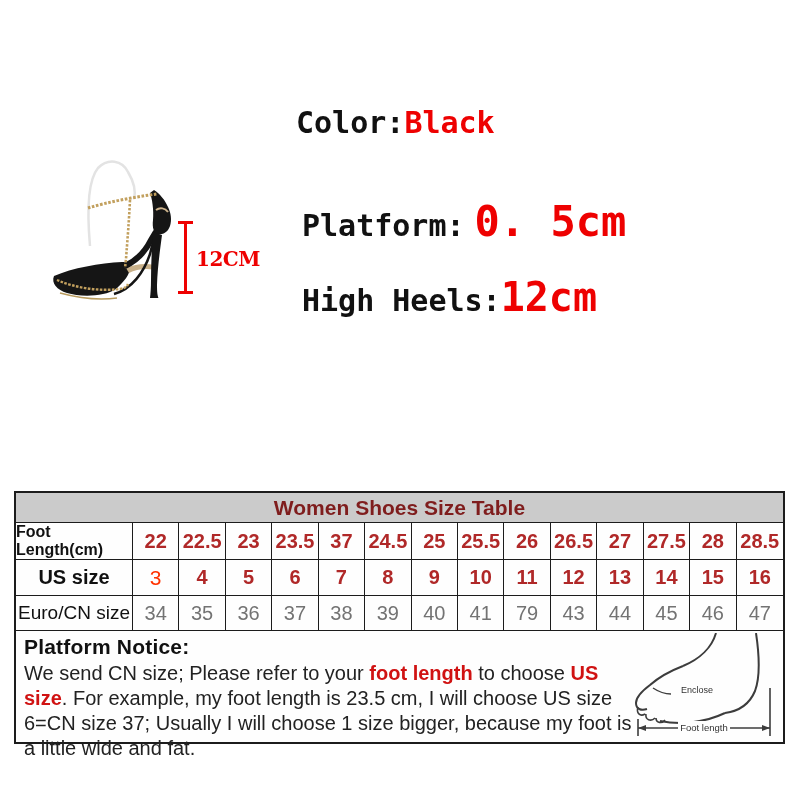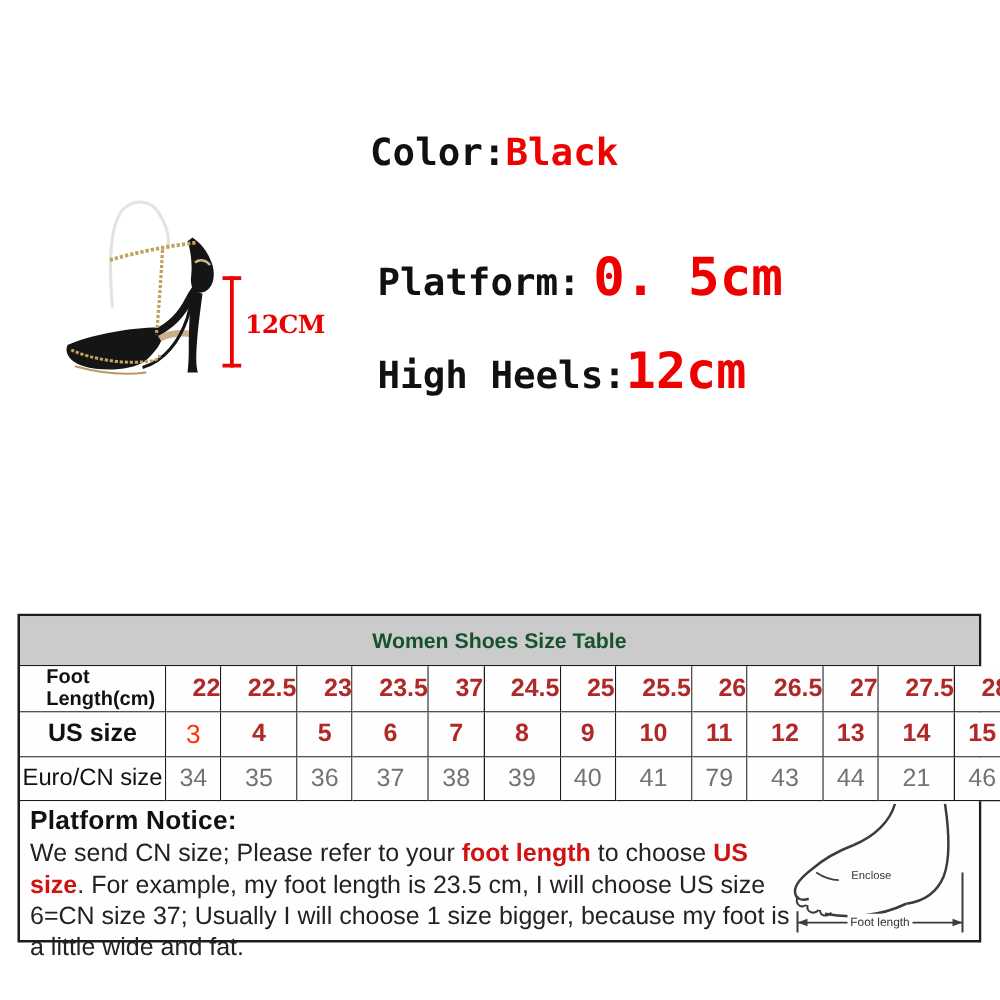--- a/index.html
+++ b/index.html
@@ -27,27 +27,27 @@
   
   .shoe-wrap{position:absolute;left:50px;top:150px;width:150px;height:160px;}
   .measure-line{position:absolute;left:184px;top:221px;width:3px;height:73px;background:var(--accent-red);}
   .measure-line::before,.measure-line::after{content:"";position:absolute;left:-6px;width:15px;height:3px;background:var(--accent-red);}
   .measure-line::before{top:0;}
   .measure-line::after{bottom:0;}
   .measure-label{position:absolute;left:196px;top:247px;font-family:"DejaVu Serif",serif;font-weight:700;font-size:20px;color:var(--accent-red);letter-spacing:-.5px;}
 
   
   .size-table{position:absolute;left:14px;top:491px;width:771px;border:2px solid var(--border-dark);background:#fff;}
-  .st-header{height:40px;background:var(--header-gray);border-bottom:1px solid var(--border-dark);
-             display:flex;align-items:center;justify-content:center;font-size:17px;font-weight:700;color:#14532d;}
+  .st-header{height:30px;background:var(--header-gray);border-bottom:1px solid var(--border-dark);
+             display:flex;align-items:center;justify-content:center;font-size:21px;font-weight:700;color:#7f1d1d;}
   .st-grid{display:grid;grid-template-columns:117px repeat(14,1fr);}
   .st-cell{display:flex;align-items:center;justify-content:center;border-right:1px solid var(--border-dark);
            border-bottom:1px solid var(--border-dark);font-size:20px;background:#fefefe;}
   .st-cell:nth-child(15n){border-right:none;}
-  .st-cell.r0{height:37px;font-weight:700;color:var(--table-num-red);padding-left:21px;}
+  .st-cell.r0{height:37px;font-weight:700;color:var(--table-num-red);}
   .st-cell.r1{height:36px;font-weight:700;color:var(--table-num-red);}
   .st-cell.r2{height:35px;font-weight:400;color:#737373;}
   .st-cell.c-label{color:#111;font-weight:700;}
   .st-cell.r0.c-label{font-size:16px;}
   .st-cell.r2.c-label{font-weight:400;font-size:19px;}
   .st-cell.r1.first{color:var(--us-first-red);font-weight:400;font-size:21px;}
 
   
   .st-notice{position:relative;height:111px;padding:4px 8px 0 8px;background:#fefefe;}
   .notice-title{font-size:21px;font-weight:700;letter-spacing:.2px;}
@@ -139,21 +139,21 @@
       <div class="st-cell r2">35</div>
       <div class="st-cell r2">36</div>
       <div class="st-cell r2">37</div>
       <div class="st-cell r2">38</div>
       <div class="st-cell r2">39</div>
       <div class="st-cell r2">40</div>
       <div class="st-cell r2">41</div>
       <div class="st-cell r2">79</div>
       <div class="st-cell r2">43</div>
       <div class="st-cell r2">44</div>
-      <div class="st-cell r2">21</div>
+      <div class="st-cell r2">45</div>
       <div class="st-cell r2">46</div>
       <div class="st-cell r2">47</div>
     </div>
   <div class="st-notice">
     <div class="notice-title">Platform Notice:</div>
     <p class="notice-text"><span class="seg-normal">We send CN size; Please refer to your </span><span class="seg-red">foot length</span><span class="seg-normal"> to choose </span><span class="seg-red">US size</span><span class="seg-normal">. For example, my foot length is 23.5 cm, I will choose US size 6=CN size 37; Usually I will choose 1 size bigger, because my foot is a little wide and fat.</span></p>
     <svg class="foot-svg" width="152" height="106" viewBox="0 0 152 106">
 
       <path d="M 88 0 C 84 14, 72 26, 55 33" fill="none" stroke="#3c3c3c" stroke-width="2"></path>
       <path d="M 128 0 C 131 20, 133 42, 127 58 C 122 70, 112 78, 97 80" fill="none" stroke="#3c3c3c" stroke-width="2"></path>

